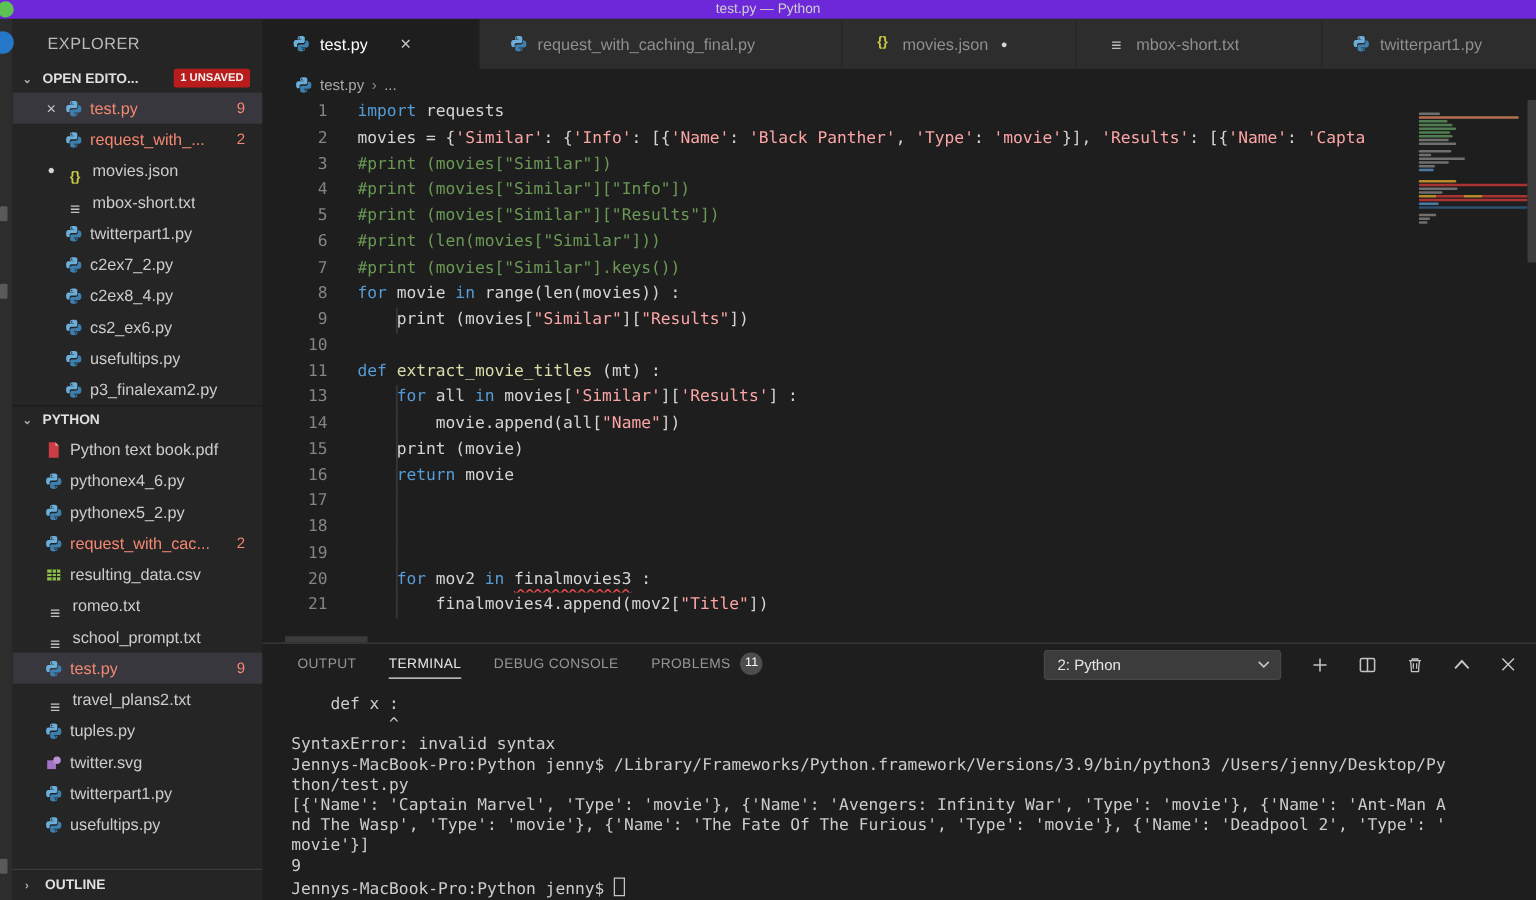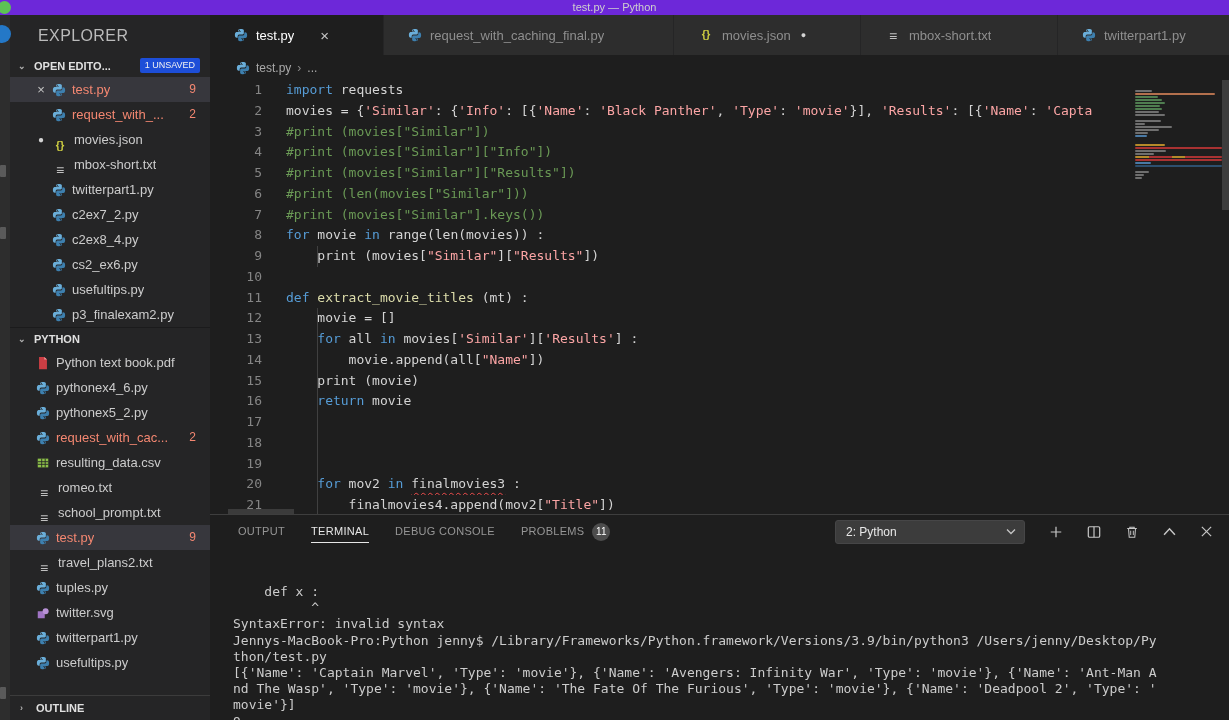--- a/index.html
+++ b/index.html
@@ -8,26 +8,26 @@
   
   .titlebar{position:absolute;left:0;top:0;width:100%;height:15px;background:#6d28d9;z-index:30;}
   .titlebar .wtitle{position:absolute;left:0;right:0;top:1px;text-align:center;font-size:11px;color:#cfcfcf;}
   .traffic-green{position:absolute;left:-2px;top:1px;width:13px;height:13px;border-radius:50%;background:#5dc254;}
   
   .activity{position:absolute;left:0;top:15px;width:10px;height:705px;background:#2d2d2d;z-index:20;}
   .act-blue{position:absolute;left:-7px;top:10px;width:18px;height:18px;border-radius:50%;background:#2478c7;}
   .act-mark{position:absolute;left:0;width:6px;height:12px;background:#5a5a5a;border-radius:1px;}
   
   .sidebar{position:absolute;left:10px;top:15px;width:200px;height:705px;background:#252526;z-index:10;overflow:hidden;}
-  .sb-title{padding:12px 0 10px 28px;font-size:16px;color:#bbbbbb;letter-spacing:.4px;}
+  .sb-title{padding:12px 0 10px 28px;font-size:13px;color:#bbbbbb;letter-spacing:.4px;}
   .sec-head{position:relative;height:22px;line-height:22px;font-size:11px;font-weight:bold;color:#e0e0e0;cursor:pointer;}
   .sec-head .chev{position:absolute;left:8px;top:0;font-size:9px;color:#b0b0b0;}
   .sec-head .sec-label{padding-left:24px;}
-  .unsaved-badge{position:absolute;right:10px;top:3px;height:15px;line-height:15px;background:#1d4ed8;color:#f2f2f2;
-    font-size:9px;font-weight:normal;padding:0 5px;border-radius:2px;}
+  .unsaved-badge{position:absolute;right:10px;top:3px;height:15px;line-height:15px;background:#b91c1c;color:#f2f2f2;
+    font-size:9px;font-weight:bold;padding:0 5px;border-radius:2px;}
   .frow{position:relative;height:25px;line-height:25px;font-size:13px;white-space:nowrap;cursor:pointer;display:flex;align-items:center;}
   .frow.sel{background:#37373d;}
   .fname{color:#cccccc;margin-left:6px;overflow:hidden;text-overflow:ellipsis;}
   .fname.err{color:#f48771;}
   .fname.ital{}
   .fbadge{position:absolute;right:14px;color:#f48771;font-size:12px;}
   .oe-pre{display:inline-block;width:22px;text-align:center;color:#c5c5c5;font-size:13px;flex:none;}
   .oe-pre.dot{font-size:10px;color:#d4d4d4;}
   .fic{width:14px;height:14px;flex:none;display:inline-block;vertical-align:middle;}
   .json-ic{color:#cbcb41;font-weight:bold;font-size:11px;width:16px;text-align:center;}
@@ -68,21 +68,21 @@
   .panel-head{position:relative;height:33px;display:flex;align-items:center;padding-left:28px;gap:26px;}
   .ptab{font-size:11px;color:#969696;letter-spacing:.3px;cursor:pointer;height:33px;line-height:33px;position:relative;flex:none;}
   .ptab.active{color:#e7e7e7;}
   .ptab.active::after{content:"";position:absolute;left:0;right:0;bottom:5px;height:1px;background:#e7e7e7;}
   .pbadge{display:inline-block;min-width:12px;height:18px;line-height:18px;padding:0 3px;margin-left:8px;border-radius:9px;
     background:#4d4d4d;color:#ffffff;font-size:10px;text-align:center;vertical-align:middle;}
   .pright{position:absolute;right:16px;top:0;height:33px;display:flex;align-items:center;gap:24px;}
   .pdrop{width:170px;height:22px;background:#3c3c3c;border:1px solid #464647;border-radius:3px;display:flex;align-items:center;
     justify-content:space-between;padding:0 8px 0 10px;font-size:12px;color:#e8e8e8;cursor:pointer;}
   .term{position:absolute;left:0;top:33px;right:0;bottom:0;padding:8px 0 0 23px;
-    font-family:"DejaVu Sans Mono","Liberation Mono",monospace;font-size:13px;color:#cccccc;cursor:text;margin-top:28px;}
+    font-family:"DejaVu Sans Mono","Liberation Mono",monospace;font-size:13px;color:#cccccc;cursor:text;}
   .tline{height:16.2px;line-height:16.2px;white-space:pre;}
   .cursor{display:inline-block;width:7px;height:13px;border:1px solid #c5c5c5;vertical-align:-2px;}
   svg{display:block;}
 </style>
 </head>
 <body>
 
 <div class="window">
 
   <div class="titlebar">
@@ -330,21 +330,20 @@
           <div class="cline"><span class="lnum">2</span><span class="ltext"><span class="tk-p">movies = {</span><span class="tk-s">'Similar'</span><span class="tk-p">: {</span><span class="tk-s">'Info'</span><span class="tk-p">: [{</span><span class="tk-s">'Name'</span><span class="tk-p">: </span><span class="tk-s">'Black Panther'</span><span class="tk-p">, </span><span class="tk-s">'Type'</span><span class="tk-p">: </span><span class="tk-s">'movie'</span><span class="tk-p">}], </span><span class="tk-s">'Results'</span><span class="tk-p">: [{</span><span class="tk-s">'Name'</span><span class="tk-p">: </span><span class="tk-s">'Capta</span></span></div>
           <div class="cline"><span class="lnum">3</span><span class="ltext"><span class="tk-c">#print (movies["Similar"])</span></span></div>
           <div class="cline"><span class="lnum">4</span><span class="ltext"><span class="tk-c">#print (movies["Similar"]["Info"])</span></span></div>
           <div class="cline"><span class="lnum">5</span><span class="ltext"><span class="tk-c">#print (movies["Similar"]["Results"])</span></span></div>
           <div class="cline"><span class="lnum">6</span><span class="ltext"><span class="tk-c">#print (len(movies["Similar"]))</span></span></div>
           <div class="cline"><span class="lnum">7</span><span class="ltext"><span class="tk-c">#print (movies["Similar"].keys())</span></span></div>
           <div class="cline"><span class="lnum">8</span><span class="ltext"><span class="tk-k">for</span><span class="tk-p"> movie </span><span class="tk-k">in</span><span class="tk-p"> range(len(movies)) :</span></span></div>
           <div class="cline"><span class="lnum">9</span><i class="guide"></i><span class="ltext"><span class="tk-p">    print (movies[</span><span class="tk-s">"Similar"</span><span class="tk-p">][</span><span class="tk-s">"Results"</span><span class="tk-p">])</span></span></div>
           <div class="cline"><span class="lnum">10</span><span class="ltext"></span></div>
           <div class="cline"><span class="lnum">11</span><span class="ltext"><span class="tk-k">def</span><span class="tk-p"> </span><span class="tk-f">extract_movie_titles</span><span class="tk-p"> (mt) :</span></span></div>
-          <div class="cline"><span class="lnum">12</span><i class="guide"></i><span class="ltext"><span class="tk-p">    movie = []</span></span></div>
           <div class="cline"><span class="lnum">13</span><i class="guide"></i><span class="ltext"><span class="tk-p">    </span><span class="tk-k">for</span><span class="tk-p"> all </span><span class="tk-k">in</span><span class="tk-p"> movies[</span><span class="tk-s">'Similar'</span><span class="tk-p">][</span><span class="tk-s">'Results'</span><span class="tk-p">] :</span></span></div>
           <div class="cline"><span class="lnum">14</span><i class="guide"></i><span class="ltext"><span class="tk-p">        movie.append(all[</span><span class="tk-s">"Name"</span><span class="tk-p">])</span></span></div>
           <div class="cline"><span class="lnum">15</span><i class="guide"></i><span class="ltext"><span class="tk-p">    print (movie)</span></span></div>
           <div class="cline"><span class="lnum">16</span><i class="guide"></i><span class="ltext"><span class="tk-p">    </span><span class="tk-k">return</span><span class="tk-p"> movie</span></span></div>
           <div class="cline"><span class="lnum">17</span><i class="guide"></i><span class="ltext"></span></div>
           <div class="cline"><span class="lnum">18</span><i class="guide"></i><span class="ltext"></span></div>
           <div class="cline"><span class="lnum">19</span><i class="guide"></i></div>
           <div class="cline"><span class="lnum">20</span><i class="guide"></i><span class="ltext"><span class="tk-p">    </span><span class="tk-k">for</span><span class="tk-p"> mov2 </span><span class="tk-k">in</span><span class="tk-p"> </span><span class="tk-r">finalmovies3</span><span class="tk-p"> :</span></span></div>
           <div class="cline"><span class="lnum">21</span><i class="guide"></i><span class="ltext"><span class="tk-p">        finalmovies4.append(mov2[</span><span class="tk-s">"Title"</span><span class="tk-p">])</span></span></div>
         </div>

